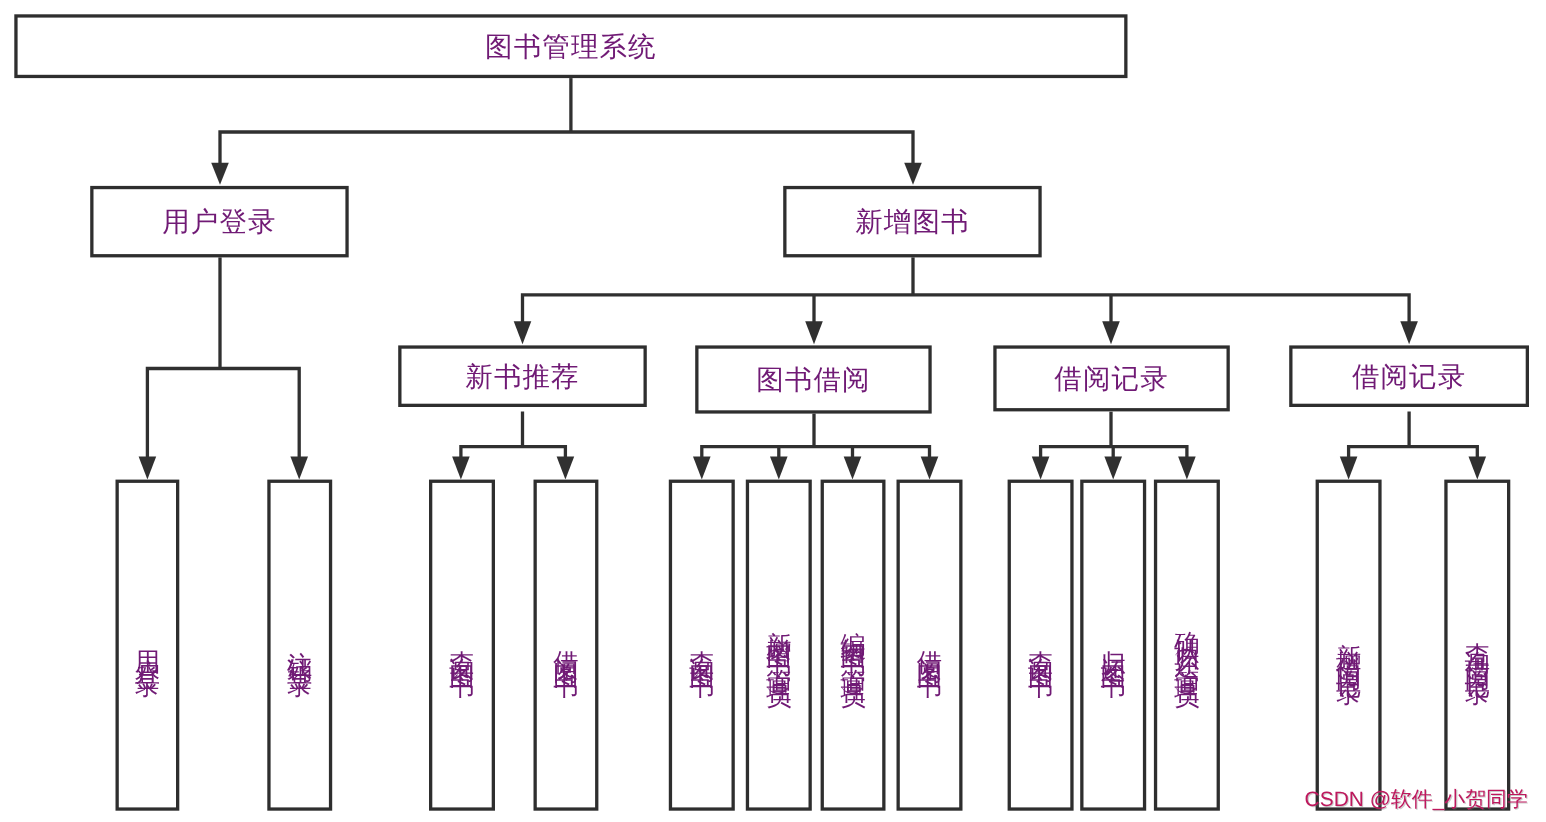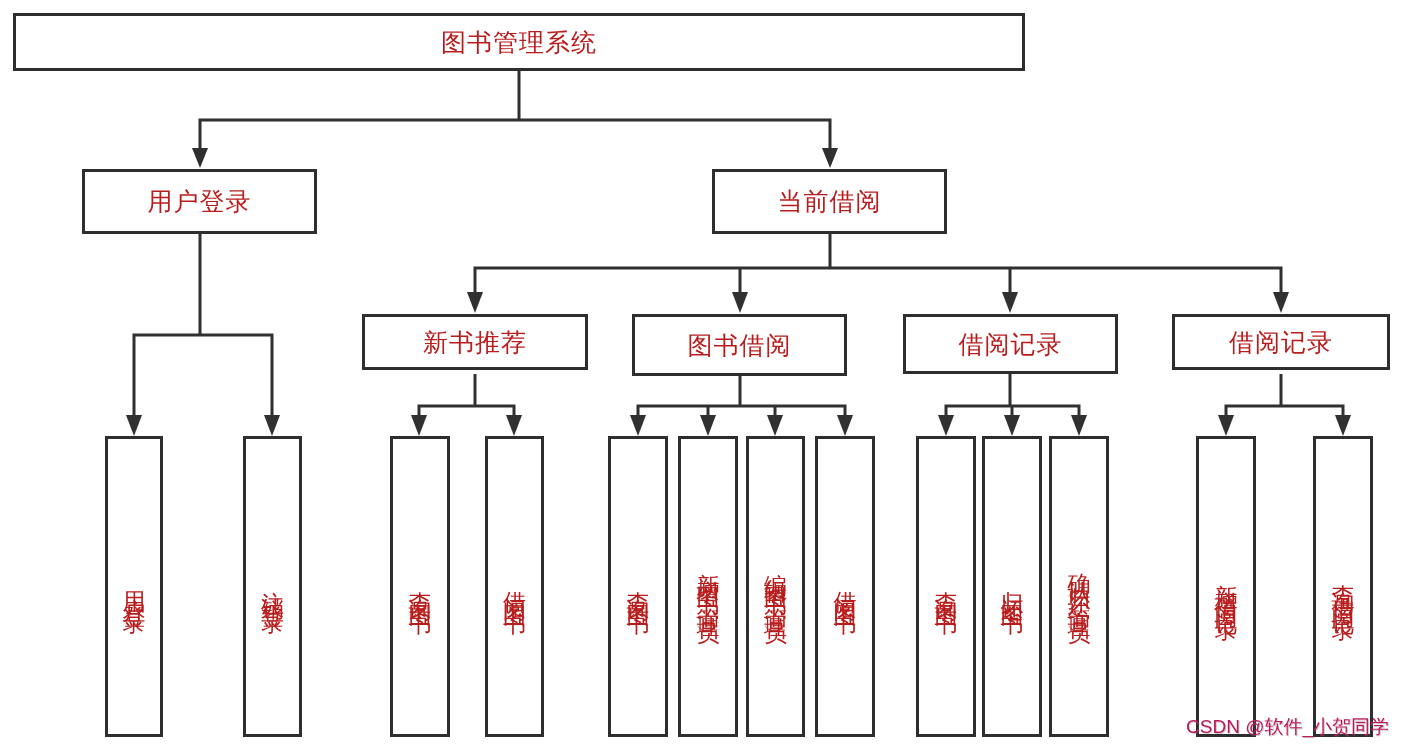--- a/index.html
+++ b/index.html
@@ -13,21 +13,21 @@
   .connectors{position:absolute;left:0;top:0;z-index:1;}
   .node{
     position:absolute;
     box-sizing:border-box;
     background:#ffffff;
     border:3px solid #2e2e2e;
     display:flex;
     align-items:center;
     justify-content:center;
     z-index:2;
-    color:#b91c1c;
+    color:#701a75;
   }
   .node.h .lbl{
     font-size:25px;
     letter-spacing:1px;
     white-space:nowrap;
   }
   .node.v .lbl{
     writing-mode:vertical-lr;
     text-orientation:mixed;
     font-size:23px;
@@ -102,21 +102,21 @@
   </svg>
 
   <div class="node h" style="left:13px;top:13px;width:1012px;height:58px;">
     <span class="lbl">图书管理系统</span>
   </div>
 
   <div class="node h" style="left:82px;top:169px;width:235px;height:65px;">
     <span class="lbl">用户登录</span>
   </div>
   <div class="node h" style="left:712px;top:169px;width:235px;height:65px;">
-    <span class="lbl">当前借阅</span>
+    <span class="lbl">新增图书</span>
   </div>
 
   <div class="node h" style="left:362px;top:314px;width:226px;height:56px;">
     <span class="lbl">新书推荐</span>
   </div>
   <div class="node h" style="left:632px;top:314px;width:215px;height:62px;">
     <span class="lbl">图书借阅</span>
   </div>
   <div class="node h" style="left:903px;top:314px;width:215px;height:60px;">
     <span class="lbl">借阅记录</span>

